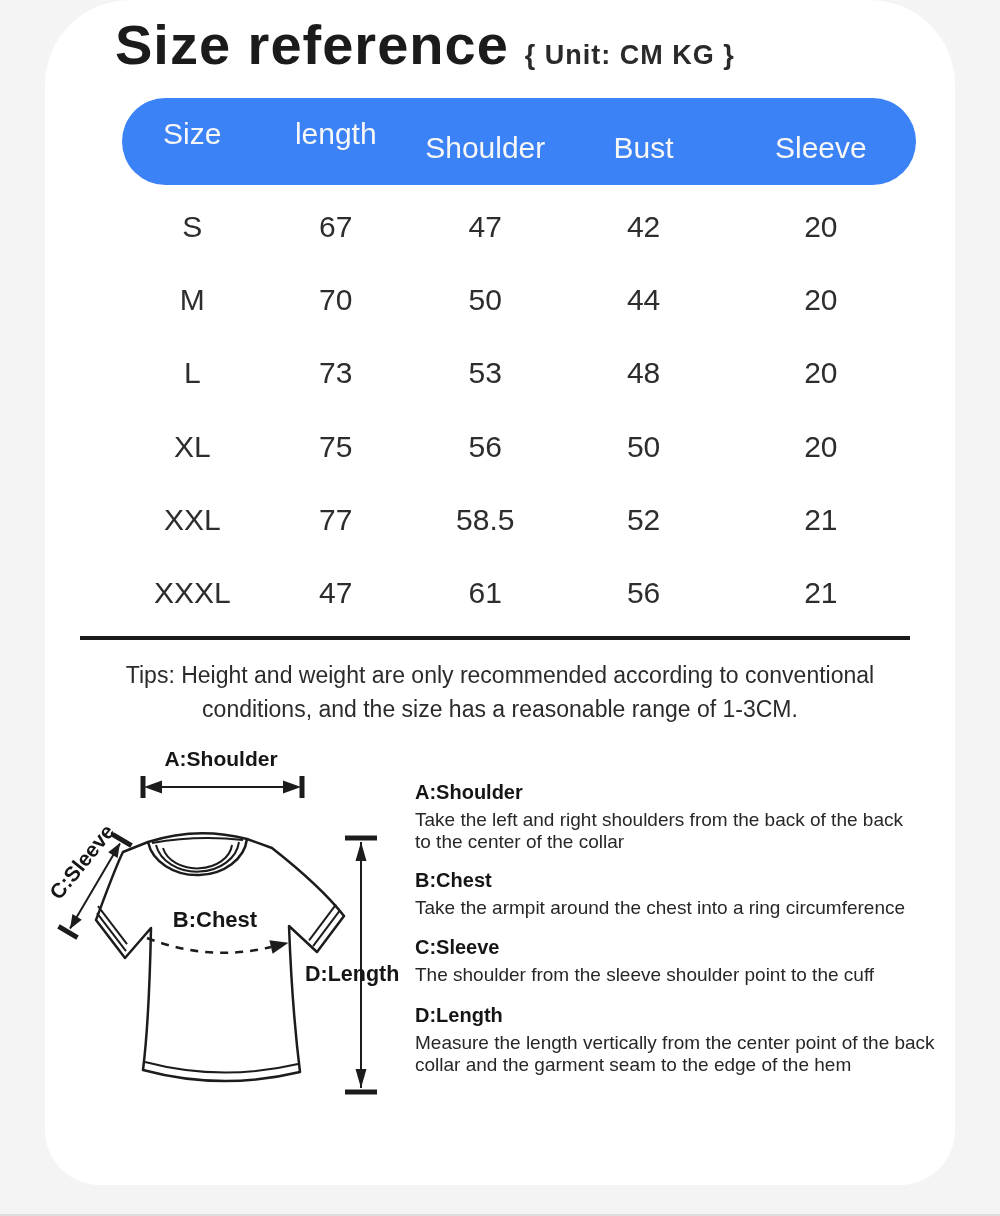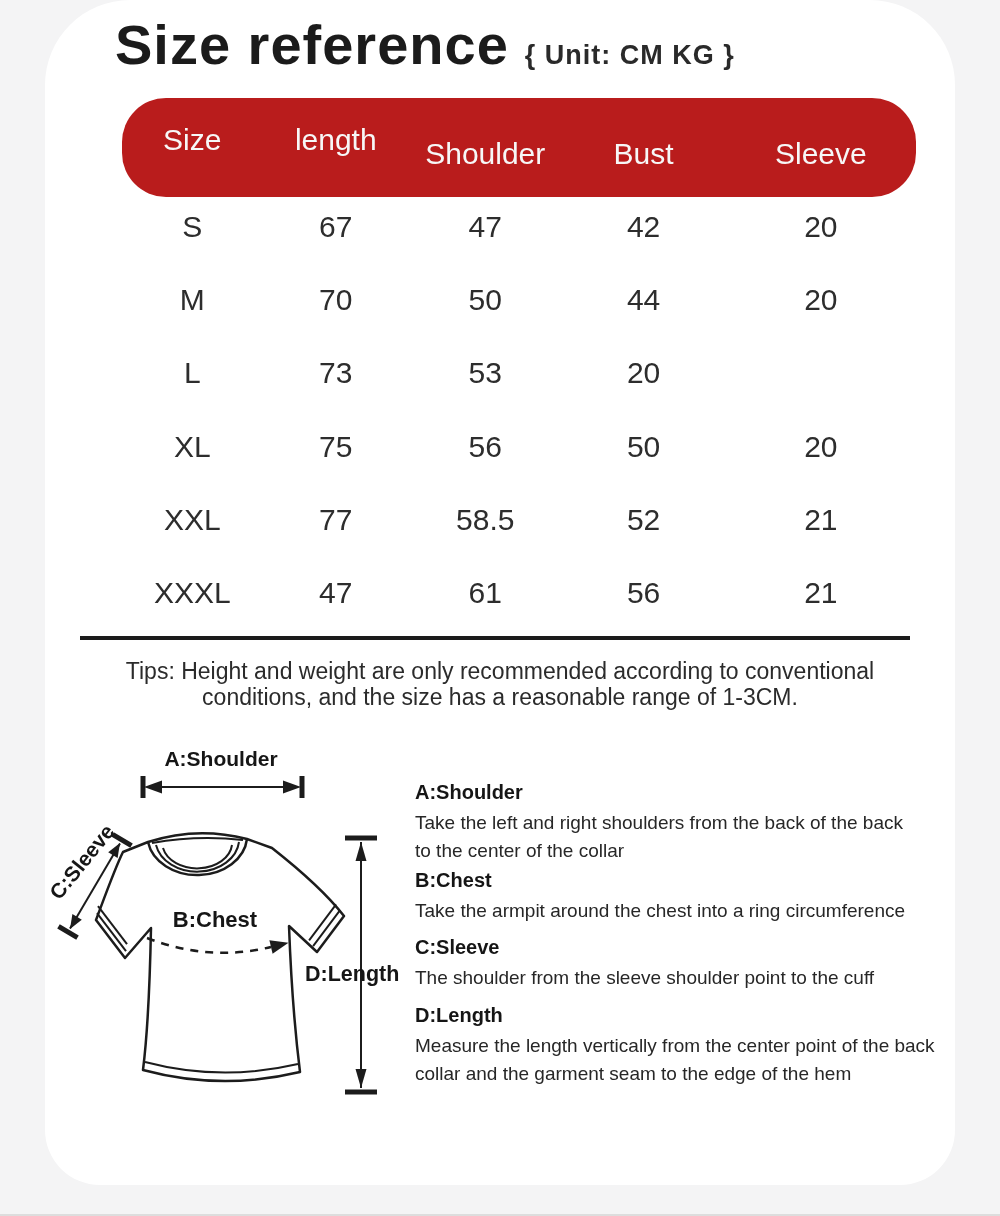--- a/index.html
+++ b/index.html
@@ -27,22 +27,22 @@
   .title-unit{
     font-size:27px;font-weight:700;color:#2a2a2a;margin-left:16px;letter-spacing:1px;
   }
   
   .grid5{
     display:grid;
     grid-template-columns:17.7% 18.45% 19.2% 20.7% 23.95%;
     width:794px;
   }
   .head-pill{
-    position:absolute;left:77px;top:98px;height:99px;
-    background:#b91c1c;border-radius:44px;
+    position:absolute;left:77px;top:98px;height:87px;
+    background:#3b82f6;border-radius:44px;
     align-items:center;
   }
   .head-cell{
     text-align:center;color:#f7f7f7;font-size:30px;
     align-self:center;
   }
   .head-cell:nth-child(1),.head-cell:nth-child(2){transform:translateY(-8px);}
   .head-cell:nth-child(3),.head-cell:nth-child(4),.head-cell:nth-child(5){transform:translateY(6px);}
   .table-body{
     position:absolute;left:77px;top:190px;width:794px;
@@ -54,41 +54,41 @@
   
   .separator{
     position:absolute;left:35px;top:636px;width:830px;height:4px;background:#1b1b1b;
   }
   .tips{
     position:absolute;left:0;top:658px;width:910px;
     text-align:center;
   }
   .tips p{
     margin:0 auto;max-width:845px;
-    font-size:23px;line-height:26px;color:#2b2b2b;
+    font-size:23px;line-height:34px;color:#2b2b2b;
   }
   
   .diagram-svg{position:absolute;left:0;top:740px;}
   .dlabel{
     position:absolute;font-weight:700;color:#161616;white-space:nowrap;
   }
   .label-a{left:110px;top:747px;width:132px;text-align:center;font-size:21px;}
   .label-c{
     left:-25px;top:850px;width:124px;height:24px;text-align:center;font-size:21px;
     transform:rotate(-51deg);transform-origin:50% 50%;
   }
   .label-b{left:105px;top:907px;width:130px;text-align:center;font-size:22px;}
   .label-d{left:260px;top:962px;font-size:21.5px;}
   
   .guide-group{position:absolute;left:370px;}
   .guide-group h3{
     margin:0 0 5px 0;font-size:20px;font-weight:700;color:#151515;
   }
   .guide-group p{
-    margin:0;font-size:19px;line-height:28px;color:#272727;
+    margin:0;font-size:19px;line-height:22px;color:#272727;
   }
   .group-a{top:781px;width:500px;}
   .group-b{top:869px;width:560px;}
   .group-c{top:936px;width:560px;}
   .group-d{top:1004px;width:560px;}
   .group-d p{width:545px;}
   .bottom-line{
     position:absolute;left:0;bottom:0;width:1000px;height:2px;background:#dddddd;
   }
 </style>
@@ -122,20 +122,21 @@
       <div class="t-cell">M</div>
       <div class="t-cell">70</div>
       <div class="t-cell">50</div>
       <div class="t-cell">44</div>
       <div class="t-cell">20</div>
     </div>
     <div class="t-row grid5">
       <div class="t-cell">L</div>
       <div class="t-cell">73</div>
       <div class="t-cell">53</div>
+      <div class="t-cell">48</div>
       <div class="t-cell">20</div>
     </div>
     <div class="t-row grid5">
       <div class="t-cell">XL</div>
       <div class="t-cell">75</div>
       <div class="t-cell">56</div>
       <div class="t-cell">50</div>
       <div class="t-cell">20</div>
     </div>
     <div class="t-row grid5">

